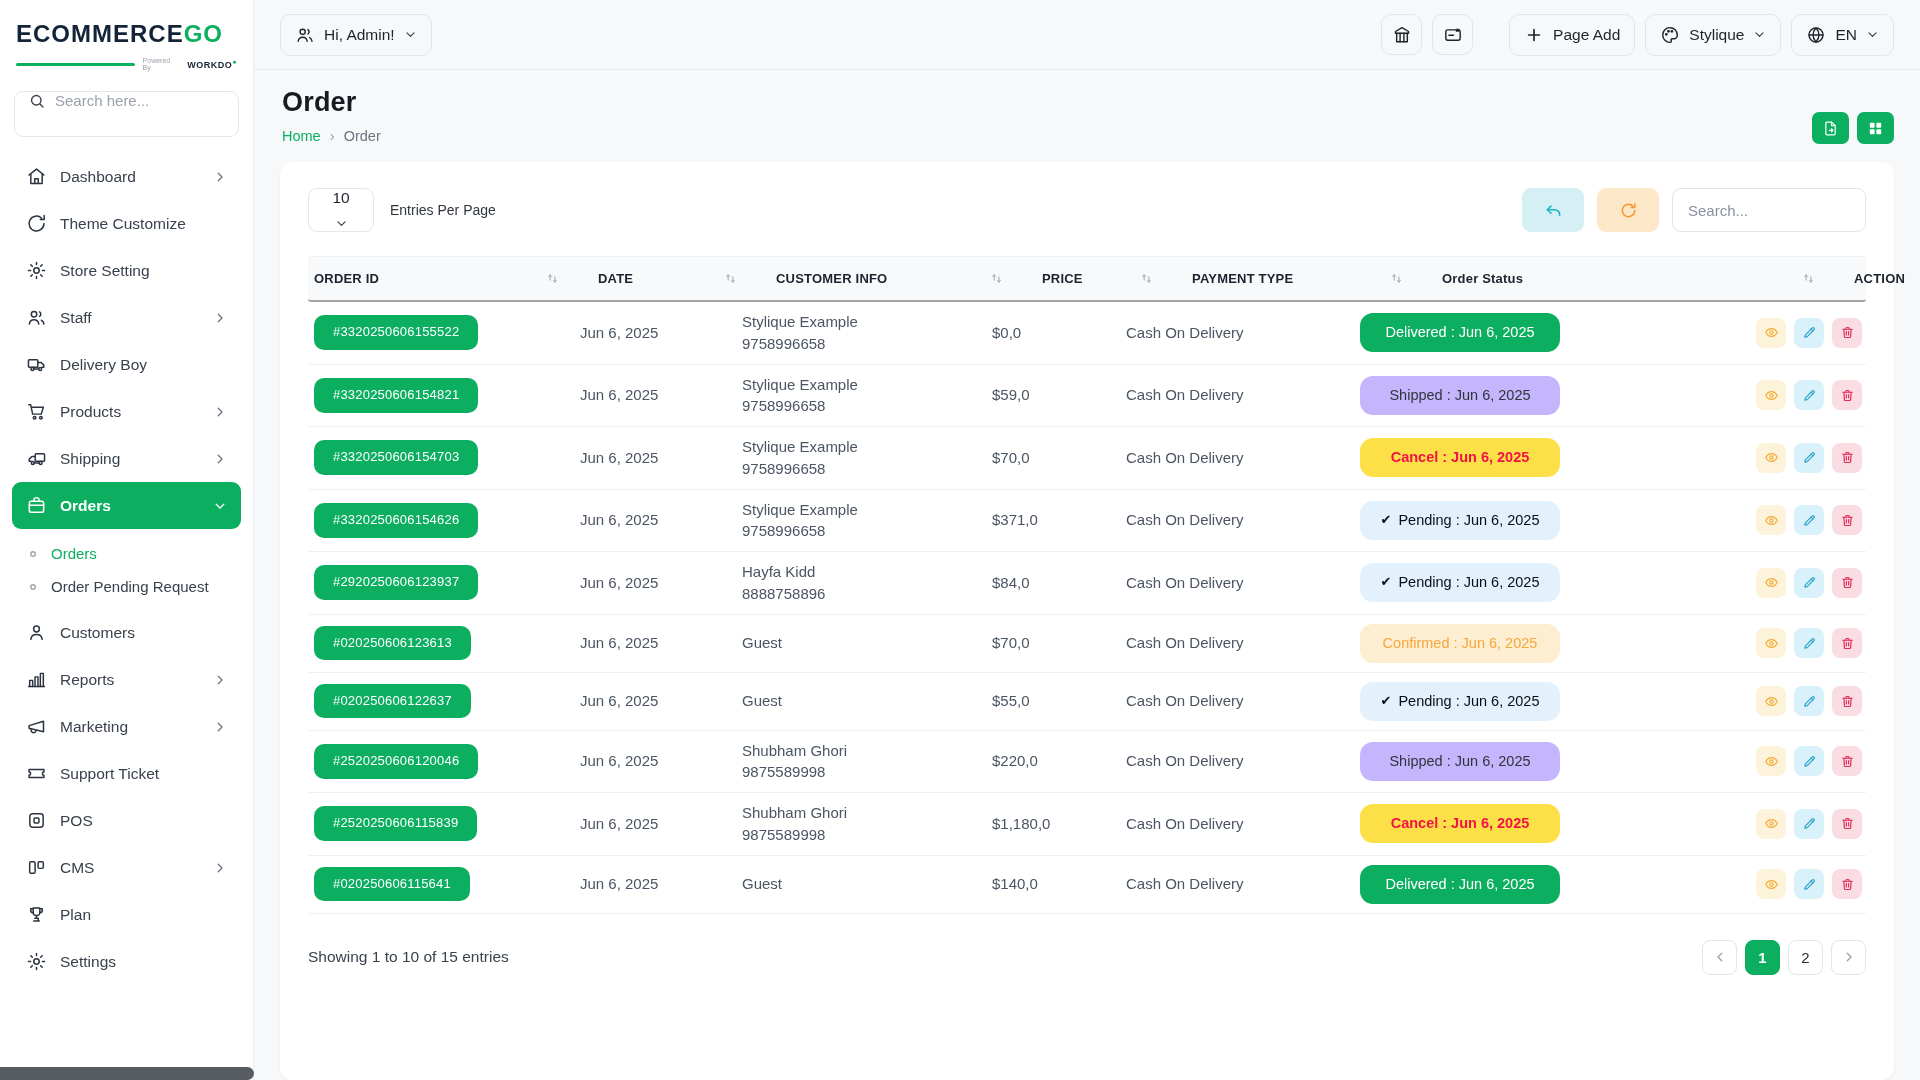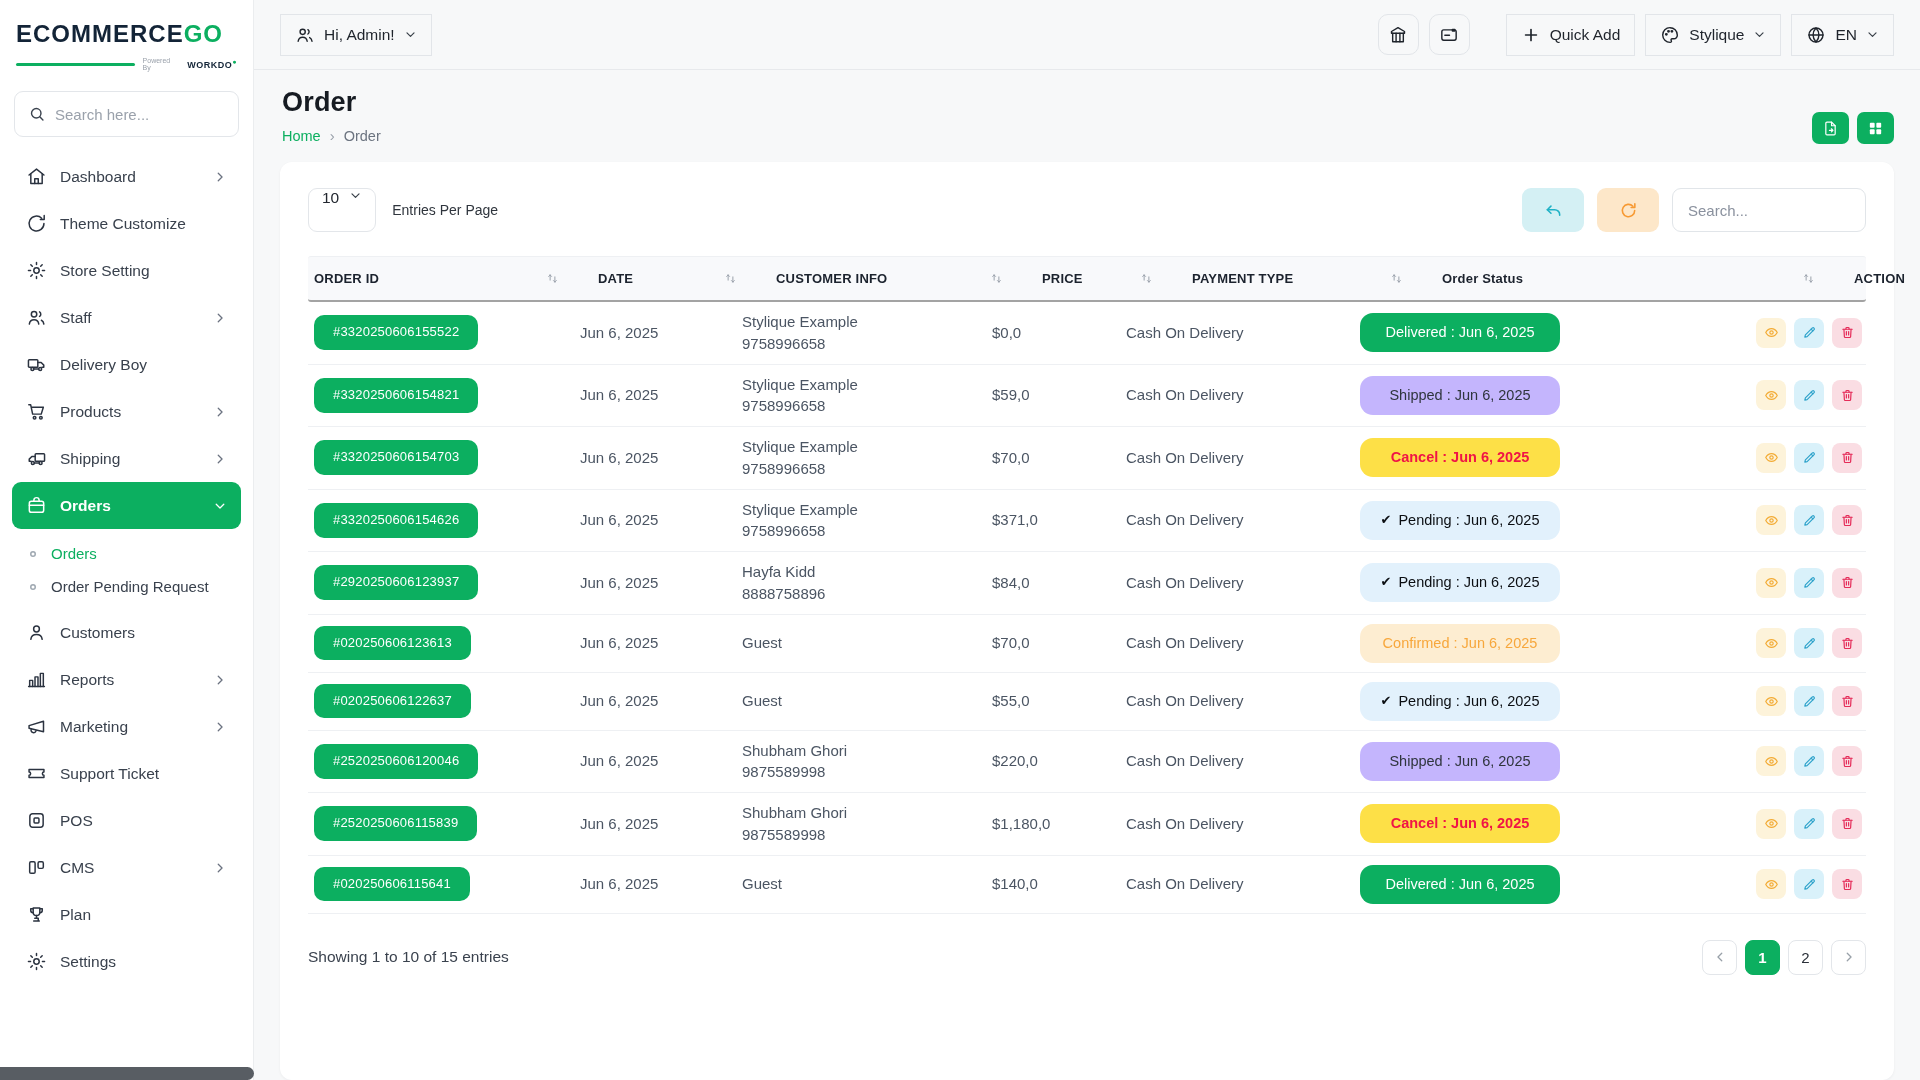--- a/index.html
+++ b/index.html
@@ -20,21 +20,21 @@
   .logo-wrap { padding: 20px 16px 0 16px; }
   .logo-text { font-size: 24px; font-weight: 800; letter-spacing: 1px; color: #132437; white-space: nowrap; }
   .logo-text .accent { color: #0caf60; }
   .logo-sub { display: flex; align-items: center; gap: 8px; margin-top: 9px; }
   .logo-line { width: 122px; height: 3px; background: #0caf60; border-radius: 2px; }
   .powered { font-size: 7px; color: #9aa1ab; }
   .powered-brand { font-size: 9px; font-weight: 800; color: #132437; letter-spacing: .5px; }
   .powered-brand sup { color: #0caf60; font-size: 7px; }
   .side-search {
     margin: 20px 14px 16px 14px; height: 46px; border: 1px solid #e3e6ea; border-radius: 9px;
-    display: flex; align-items: center; gap: 9px; padding: 0 13px; background: #fff;
+    display: flex; align-items: flex-start; gap: 9px; padding: 0 13px; background: #fff;
   }
   .side-search .ico { width: 18px; height: 18px; color: #3a424e; }
   .side-search input { border: none; outline: none; font-size: 15px; width: 100%; background: transparent; color: #39414d; font-family: inherit; }
   .side-search input::placeholder { color: #9aa1ab; }
   .nav { flex: 1; overflow: hidden; padding-bottom: 10px; }
   .nav-item {
     display: flex; align-items: center; gap: 13px; height: 47px; padding: 0 26px;
     color: #39414d; cursor: pointer; font-size: 15.5px;
   }
   .nav-item .ico { width: 21px; height: 21px; color: #2b3340; }
@@ -54,21 +54,21 @@
   .nav-sub-item.active { color: #0caf60; }
 
   
   .main { flex: 1; display: flex; flex-direction: column; min-width: 0; }
   .topbar {
     height: 70px; flex: none; border-bottom: 1px solid #e7e9ec;
     display: flex; align-items: center; justify-content: space-between; padding: 0 26px;
   }
   .tb-btn {
     display: inline-flex; align-items: center; gap: 9px; height: 42px; padding: 0 14px;
-    border: 1px solid #e2e5e9; border-radius: 0; background: transparent; cursor: pointer;
+    border: 1px solid #e2e5e9; border-radius: 10px; background: transparent; cursor: pointer;
     font-size: 15.5px; color: #1f242c; font-family: inherit;
   }
   .tb-btn .ico { width: 20px; height: 20px; color: #1f242c; }
   .tb-btn .chev { width: 13px; height: 13px; color: #394149; }
   .tb-right { display: flex; align-items: center; gap: 10px; }
   .tb-iconbtn {
     width: 41px; height: 41px; border: 1px solid #e2e5e9; border-radius: 10px;
     background: transparent; display: inline-flex; align-items: center; justify-content: center; cursor: pointer;
   }
   .tb-iconbtn .ico { width: 20px; height: 20px; color: #1f242c; }
@@ -92,22 +92,22 @@
 
   
   .card {
     margin: 0 26px; background: #fff; border-radius: 12px; padding: 26px 28px;
     box-shadow: 0 1px 3px rgba(16,24,40,.05); flex: 1;
   }
   .controls { display: flex; align-items: center; justify-content: space-between; margin-bottom: 24px; }
   .controls-left { display: flex; align-items: center; gap: 16px; }
   .entries-select {
     height: 44px; min-width: 66px; border: 1px solid #e3e6ea; border-radius: 9px;
-    display: inline-flex; gap: 10px; padding: 0 13px; cursor: pointer;
-    font-size: 15.5px; color: #22272f; background: #fff;
+    display: inline-flex; align-items: center; gap: 10px; padding: 0 13px; cursor: pointer;
+    font-size: 15.5px; color: #22272f; background: #fff; flex-direction: column;
   }
   .entries-select .chev { width: 13px; height: 13px; color: #394149; }
   .entries-label { font-size: 14px; color: #2f353d; }
   .controls-right { display: flex; align-items: flex-start; gap: 13px; }
   .soft-btn { width: 62px; height: 44px; border: none; border-radius: 9px; display: inline-flex; align-items: center; justify-content: center; cursor: pointer; }
   .soft-btn .ico { width: 19px; height: 19px; }
   .soft-btn.undo { background: #d4f0f4; color: #21b2c6; }
   .soft-btn.refresh { background: #fde7c9; color: #f79a33; }
   .tbl-search {
     width: 194px; height: 44px; border: 1px solid #e1e5e9; border-radius: 9px;
@@ -448,21 +448,21 @@
             </svg>
           </span>
       </button>
       <span class="tb-gap"></span>
       <button class="tb-btn">
         <span class="ico">
             <svg viewBox="0 0 24 24" fill="none" stroke="currentColor" stroke-width="2" stroke-linecap="round" stroke-linejoin="round">
               <path d="M12 5.5v13M5.5 12h13"></path>
             </svg>
           </span>
-        <span class="label">Quick Add</span>
+        <span class="label">Page Add</span>
       </button>
       <button class="tb-btn">
         <span class="ico">
             <svg viewBox="0 0 24 24" fill="none" stroke="currentColor" stroke-width="1.7" stroke-linecap="round" stroke-linejoin="round">
               <path d="M12 3.2a8.8 8.8 0 1 0 .1 17.6c1.6 0 2-1.1 1.4-2.1-.6-1-.2-2.2 1.2-2.2h2a4.2 4.2 0 0 0 4.1-4.3c0-5-4-9-8.8-9z"></path>
               <circle cx="7.6" cy="11.2" r=".9"></circle>
               <circle cx="10.2" cy="7.6" r=".9"></circle>
               <circle cx="14.3" cy="7.6" r=".9"></circle>
             </svg>
           </span>

